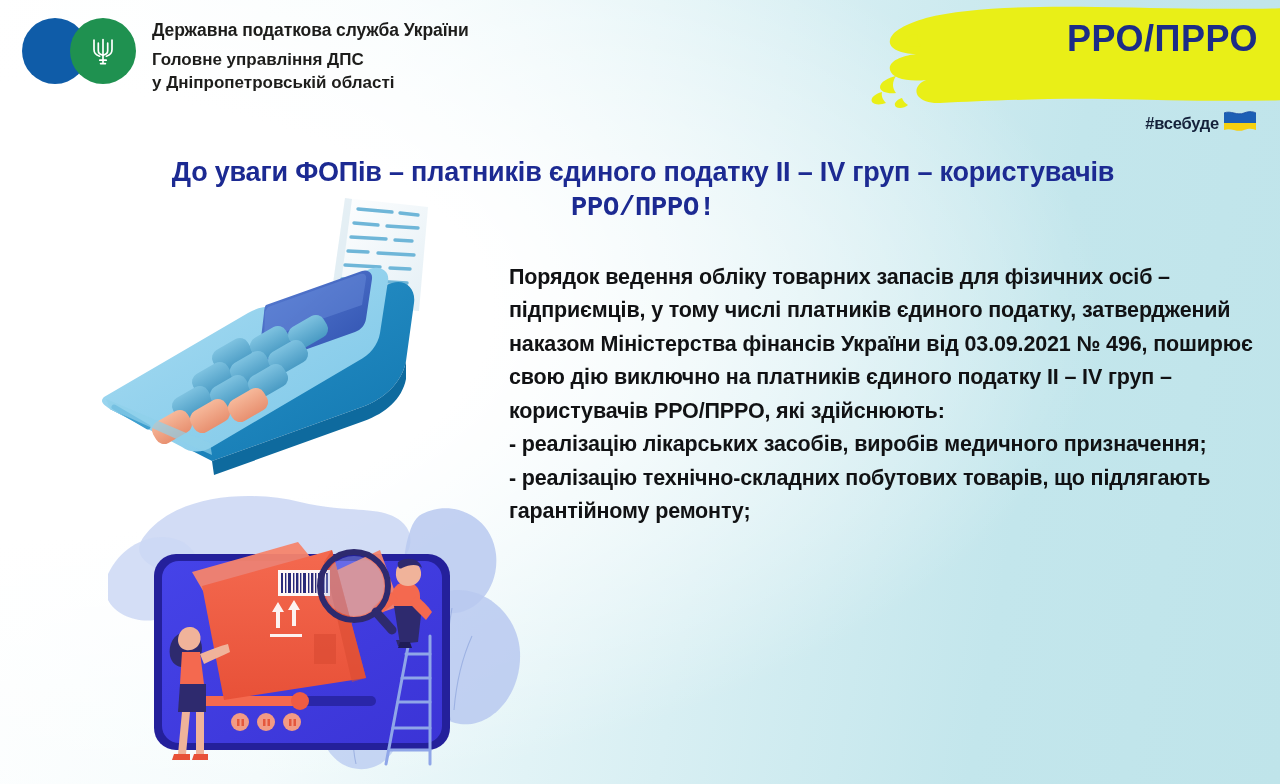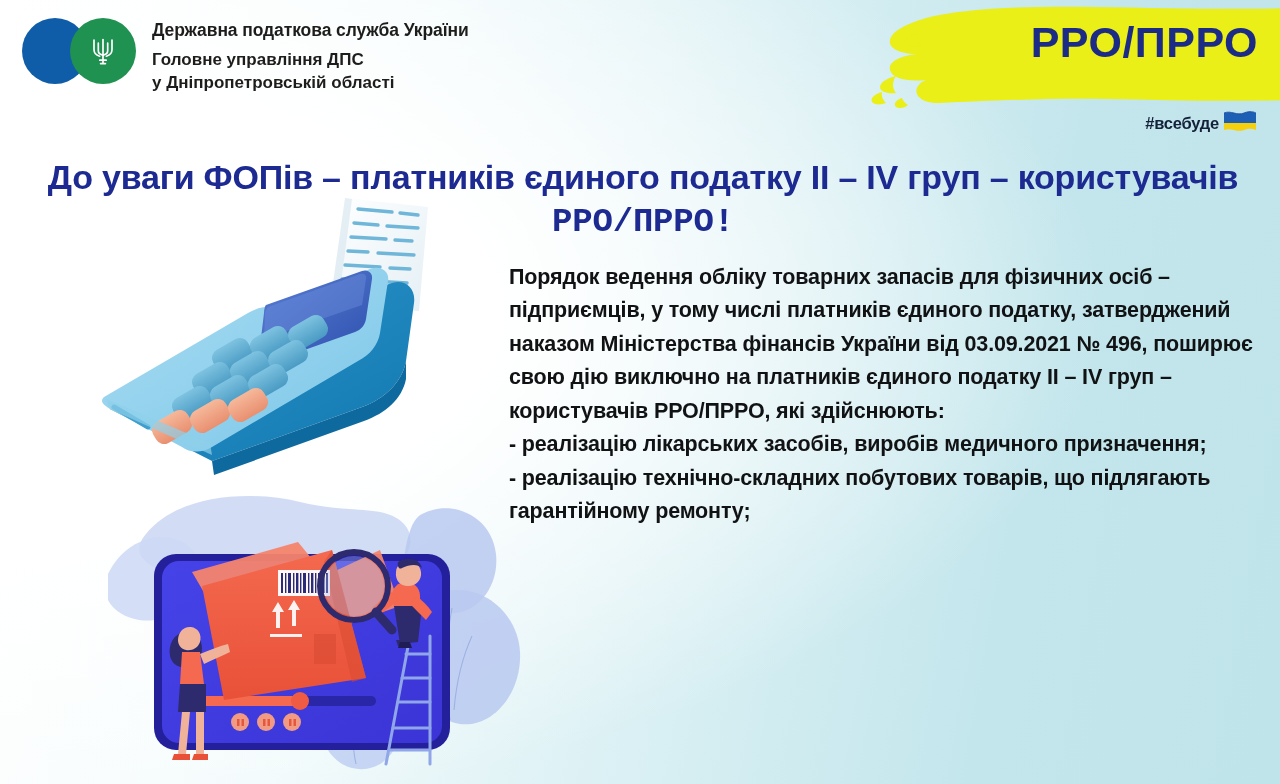--- a/index.html
+++ b/index.html
@@ -36,36 +36,36 @@
   .hdr-sub{margin-top:7px;}
   .hdr-line2,.hdr-line3{
     font-size:17px;font-weight:700;color:#1d1d1b;line-height:1.35;white-space:nowrap;
   }
 
   
   .brush-wrap{position:absolute;right:0;top:0;width:420px;height:122px;}
   .brush-svg{position:absolute;right:-6px;top:4px;width:420px;height:110px;}
   .brush-title{
     position:absolute;right:22px;top:21px;
-    font-size:43px;font-weight:700;color:#1c2c86;letter-spacing:0.5px;
+    font-size:36px;font-weight:700;color:#1c2c86;letter-spacing:0.5px;
     line-height:1;white-space:nowrap;
   }
   .tagline{
     position:absolute;right:22px;top:110px;display:flex;align-items:center;gap:2px;text-align:center;
   }
   .tagline-text{
     font-size:16.5px;font-weight:700;color:#14213a;letter-spacing:-0.2px;white-space:nowrap;
   }
   .flag-ua{width:36px;height:26px;display:block;margin-left:1px;}
 
   
   .main-title{
     position:absolute;left:30px;top:155px;width:1226px;
     text-align:center;color:#1c2a92;
-    font-size:34px;font-weight:700;line-height:1.33;letter-spacing:-0.2px;
+    font-size:27px;font-weight:700;line-height:1.33;letter-spacing:-0.2px;
   }
   .main-title .l2{display:block;font-family:Liberation Mono, monospace;}
 
   
   .body-col{
     position:absolute;left:509px;top:252px;width:752px;
     color:#111214;font-size:21.5px;font-weight:700;line-height:1.555;
     letter-spacing:-0.15px;
     margin-top:9px;
   }

